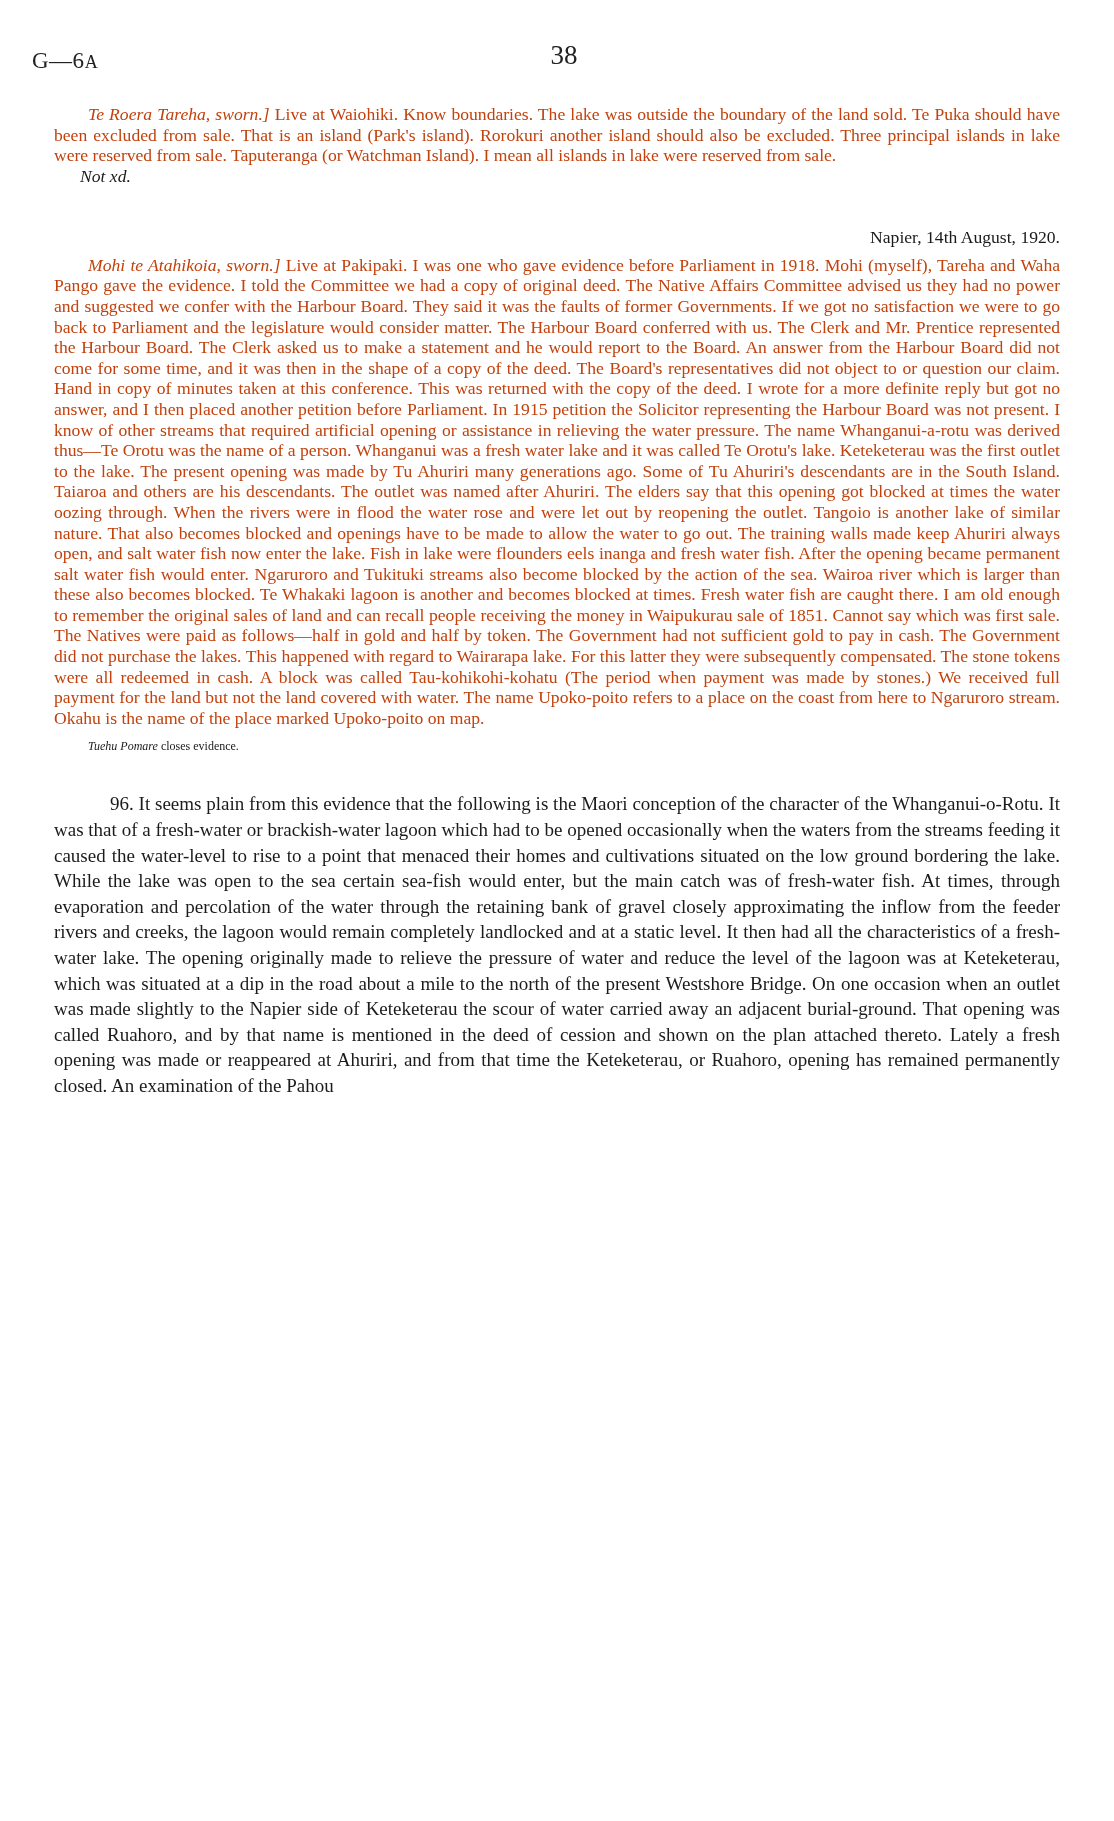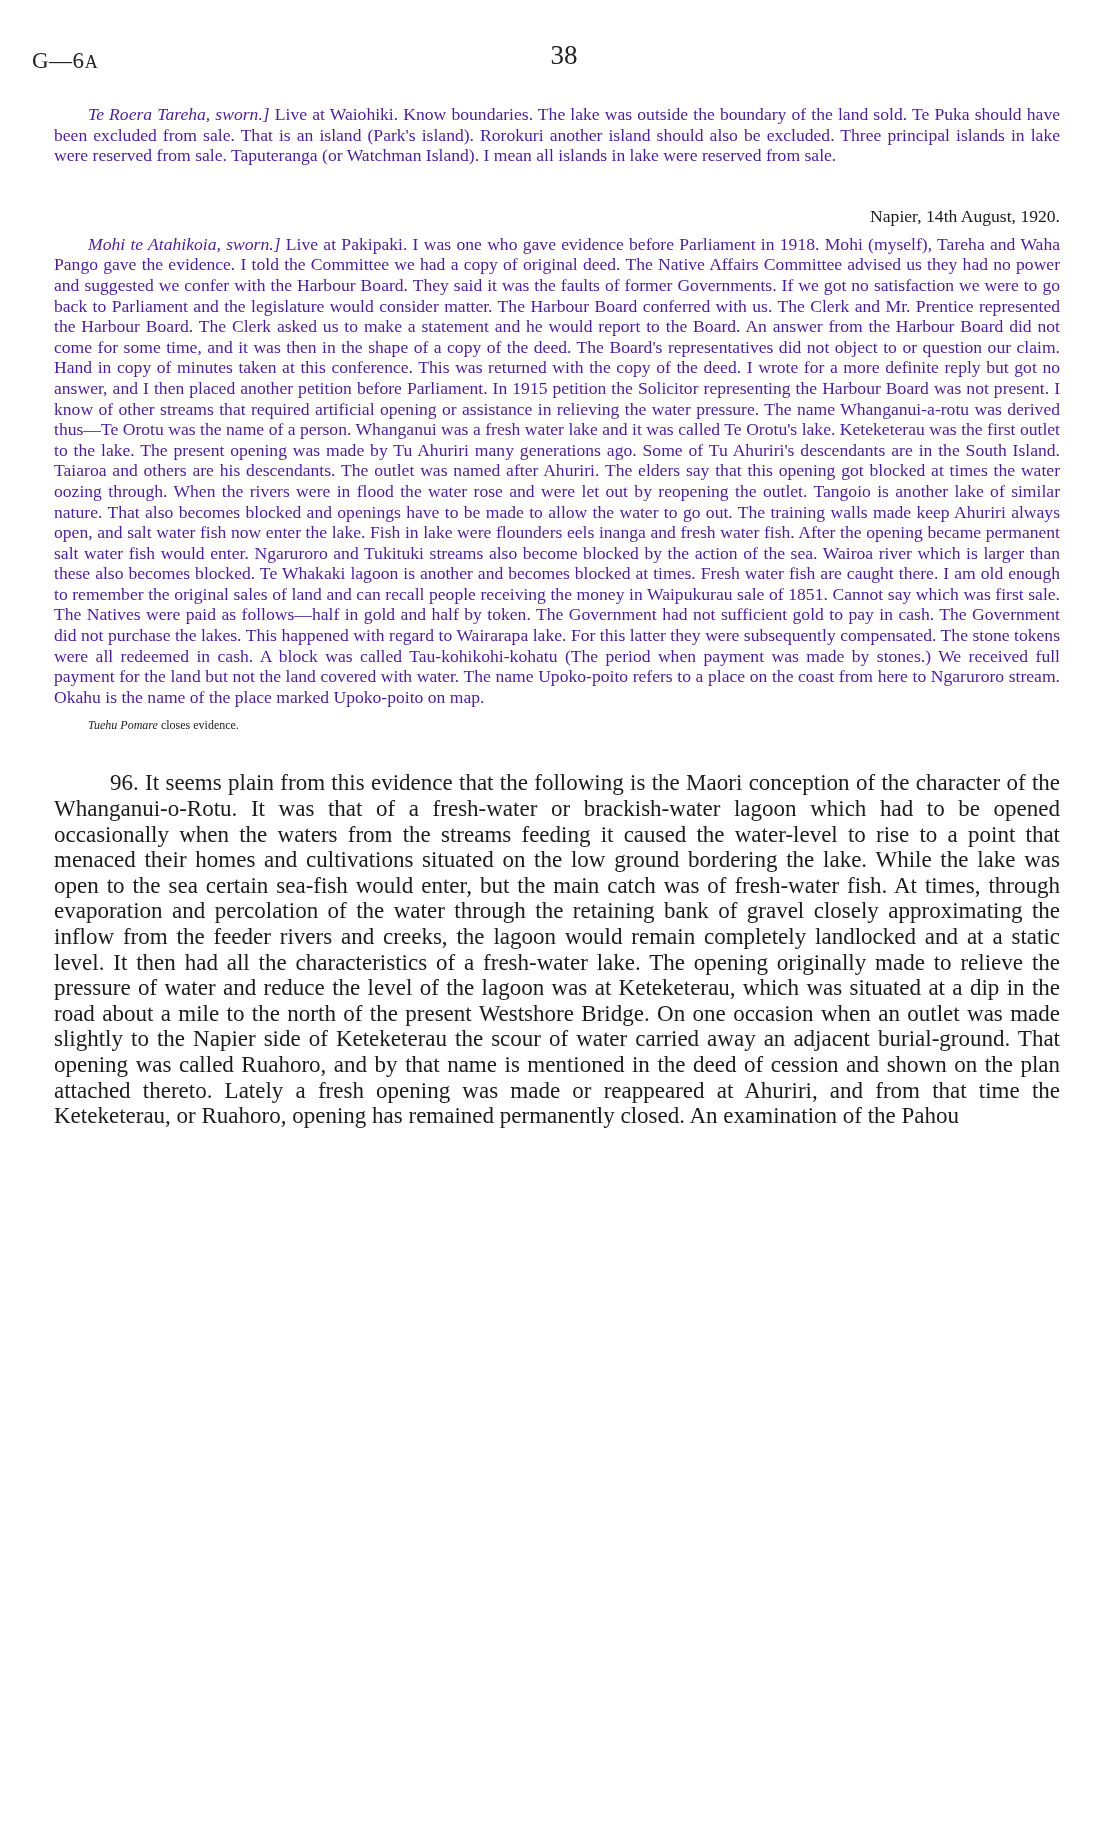--- a/index.html
+++ b/index.html
@@ -57,21 +57,21 @@
     top: 104px;
     left: 54px;
     width: 1006px;
   }
   p.just {
     margin: 0;
     font-size: 17.6px;
     line-height: 20.6px;
     text-align: justify;
     text-justify: inter-word;
-    color: #4c1d95;
+    color: #c2410c;
     hyphens: none;
   }
   .indent {
     text-indent: 34px;
   }
   .center {
     text-align: center;
   }
   .right {
     text-align: right;
@@ -98,21 +98,21 @@
   }
   .closing {
     margin: 8px;
     font-size: 12px;
     line-height: 21px;
     padding-left: 26px;
   }
   .closing .nm { font-style: italic; }
   .para96 {
     margin: 0;
-    font-size: 23px;
+    font-size: 19px;
     line-height: 25.6px;
     text-align: justify;
     text-indent: 56px;
     color: #1b1b1b;
   }
   .sworn-lead { font-style: italic; }
 </style>
 </head>
 <body>
 
@@ -124,20 +124,21 @@
     </div>
     <div class="header-center">38</div>
   </div>
 
   <div class="content">
 
     <p class="just indent">
       <span class="sworn-lead">Te Roera Tareha, sworn.]</span>
       <span>Live at Waiohiki. Know boundaries. The lake was outside the boundary of the land sold. Te Puka should have been excluded from sale. That is an island (Park's island). Rorokuri another island should also be excluded. Three principal islands in lake were reserved from sale. Taputeranga (or Watchman Island). I mean all islands in lake were reserved from sale.</span>
     </p>
+    <p class="notexd">Not xd.</p>
 
     <div class="gap-s"></div>
 
     <div class="gap-m"></div>
 
     <div class="gap-l"></div>
     <p class="blockline right">Napier, 14th August, 1920.</p>
 
     <div class="gap-s"></div>
     <p class="just indent">

